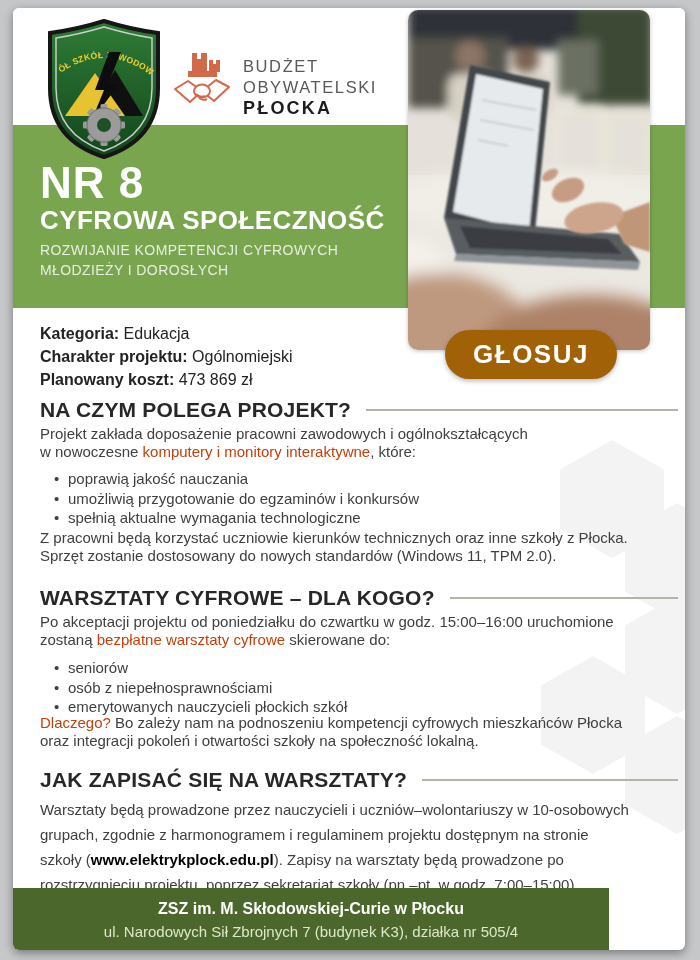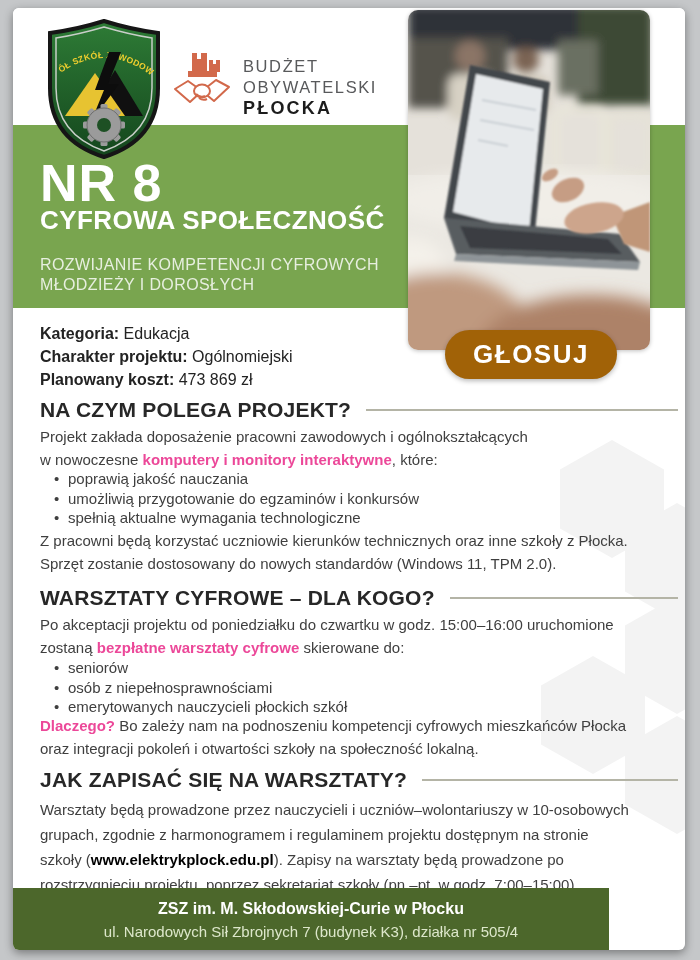--- a/index.html
+++ b/index.html
@@ -21,23 +21,23 @@
   .bo-icon{position:absolute;left:160px;top:42px;width:58px;height:64px;}
   .bo-text{position:absolute;left:230px;top:48px;line-height:21px;}
   .bo-l{font-size:16.5px;color:#58595b;letter-spacing:1.6px;font-weight:400;}
   .bo-l3{font-size:18px;color:#1c1c1c;font-weight:800;letter-spacing:2.2px;}
   
   .banner{
     position:absolute;left:0;top:117px;width:672px;height:183px;
     background:#79a54f;z-index:2;box-sizing:border-box;
     padding:36px 0 0 27px;color:#fff;
   }
-  .nr{font-size:52px;line-height:44px;font-weight:800;letter-spacing:1px;}
+  .nr{font-size:44px;line-height:44px;font-weight:800;letter-spacing:1px;}
   .title{font-size:26px;line-height:30px;font-weight:800;letter-spacing:.4px;}
-  .subtitle{margin-top:20px;font-size:16px;line-height:20px;font-weight:400;
+  .subtitle{margin-top:5px;font-size:14px;line-height:20px;font-weight:400;
     color:rgba(255,255,255,.82);letter-spacing:.4px;white-space:pre-line;}
   
   .photo{
     position:absolute;left:395px;top:2px;width:242px;height:340px;
     border-radius:10px;overflow:hidden;z-index:5;box-shadow:0 1px 4px rgba(0,0,0,.25);
   }
   
   .vote{
     position:absolute;left:432px;top:322px;width:172px;height:49px;z-index:7;
     background:#a16207;border-radius:26px;border:none;cursor:pointer;
@@ -46,22 +46,22 @@
     box-shadow:0 2px 5px rgba(0,0,0,.28);
   }
   
   .meta{position:absolute;left:27px;top:314px;z-index:4;font-size:16px;line-height:23px;color:#232323;}
   .meta b{font-weight:700;}
   
   .abs{position:absolute;left:27px;width:642px;z-index:4;}
   .h-row{display:flex;align-items:center;}
   .h-txt{font-size:21px;font-weight:800;color:#272727;letter-spacing:.2px;white-space:nowrap;}
   .h-line{flex:1;height:2px;background:#b4b4a6;margin-left:15px;margin-right:4px;}
-  .p{font-size:15px;line-height:23px;color:#3f3f3f;white-space:pre-line;}
-  .p b{font-weight:700;color:#ec4899;}
+  .p{font-size:15px;line-height:18px;color:#3f3f3f;white-space:pre-line;}
+  .p b{font-weight:400;color:#c2410c;}
   .p .link{font-weight:700;color:#000000;cursor:pointer;}
   .lh25{line-height:25px;}
   .bullets{font-size:15px;color:#3f3f3f;}
   .b-row{display:flex;line-height:19.5px;}
   .b-dot{width:14px;margin-left:14px;color:#3f3f3f;}
   
   .footer{
     position:absolute;left:0;top:880px;width:596px;height:62px;z-index:6;
     background:#4c672b;color:#fff;text-align:center;box-sizing:border-box;padding-top:9px;
   }

